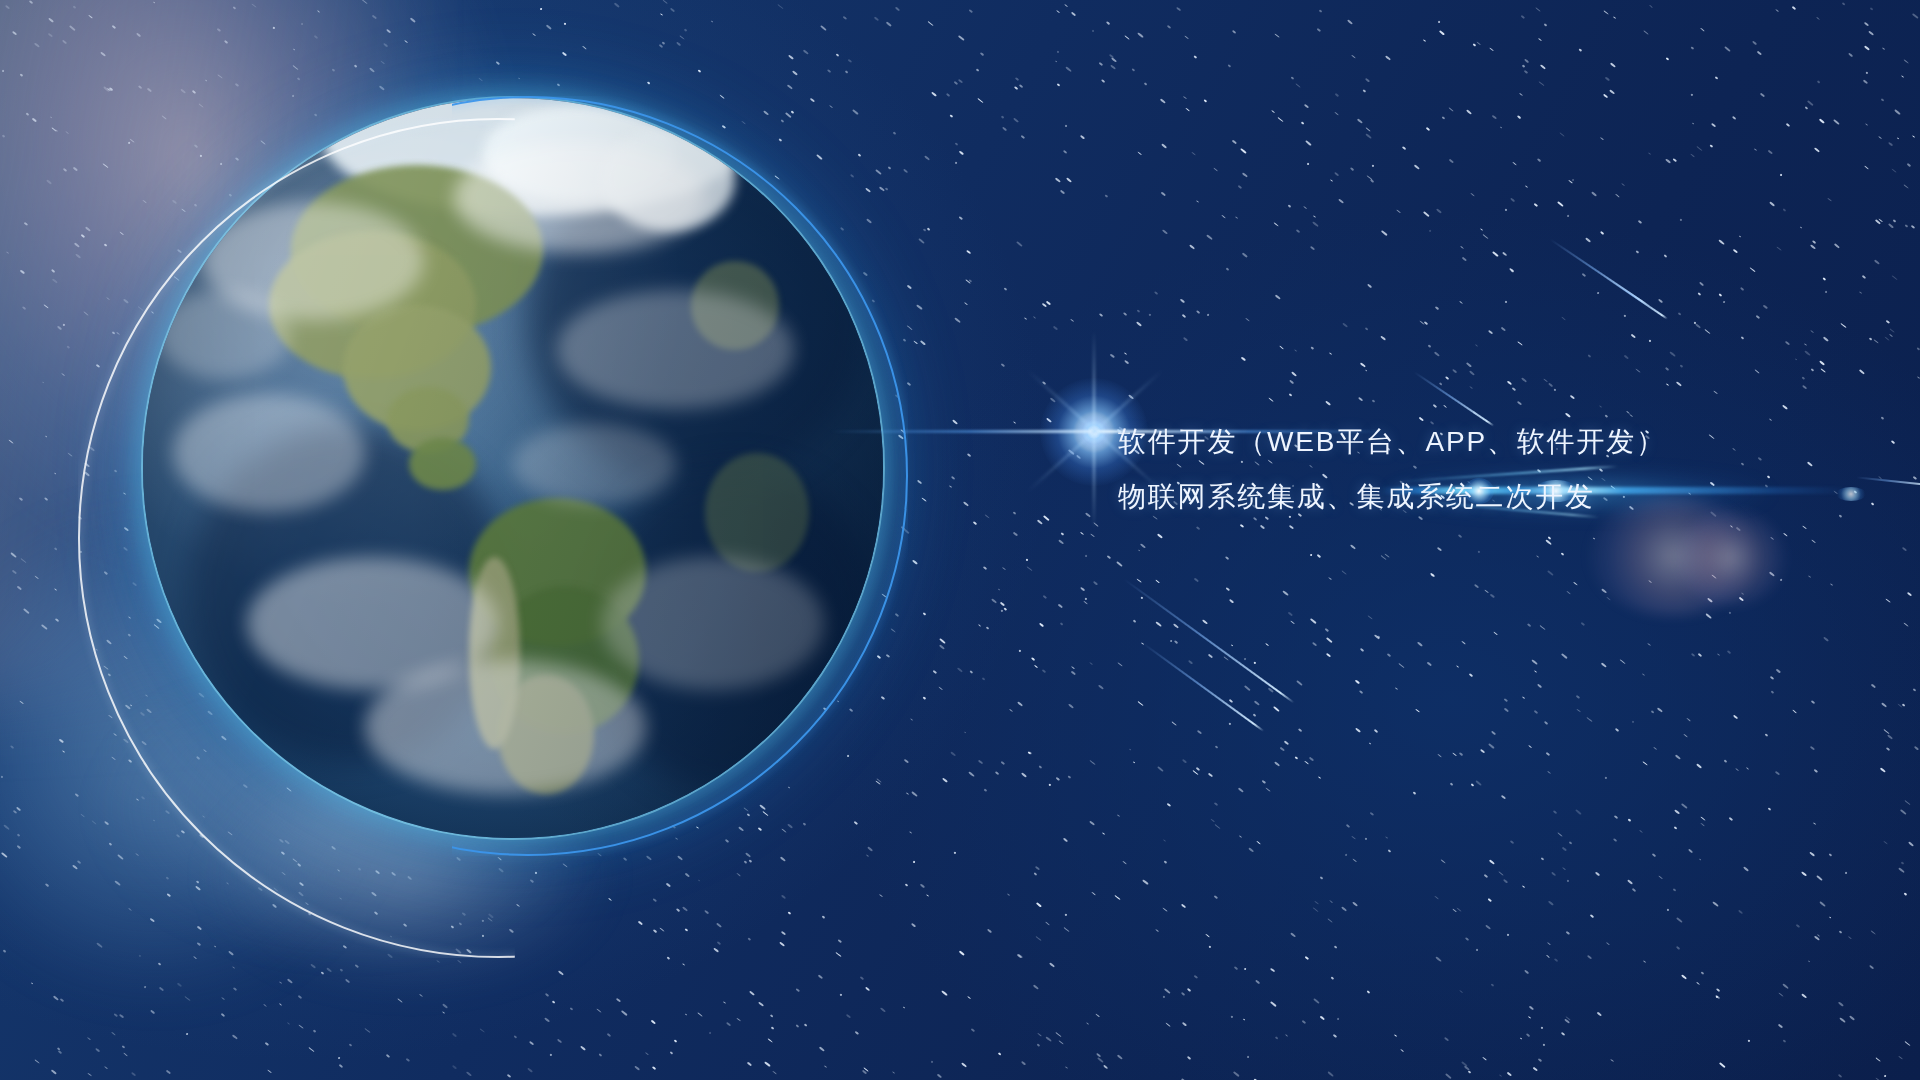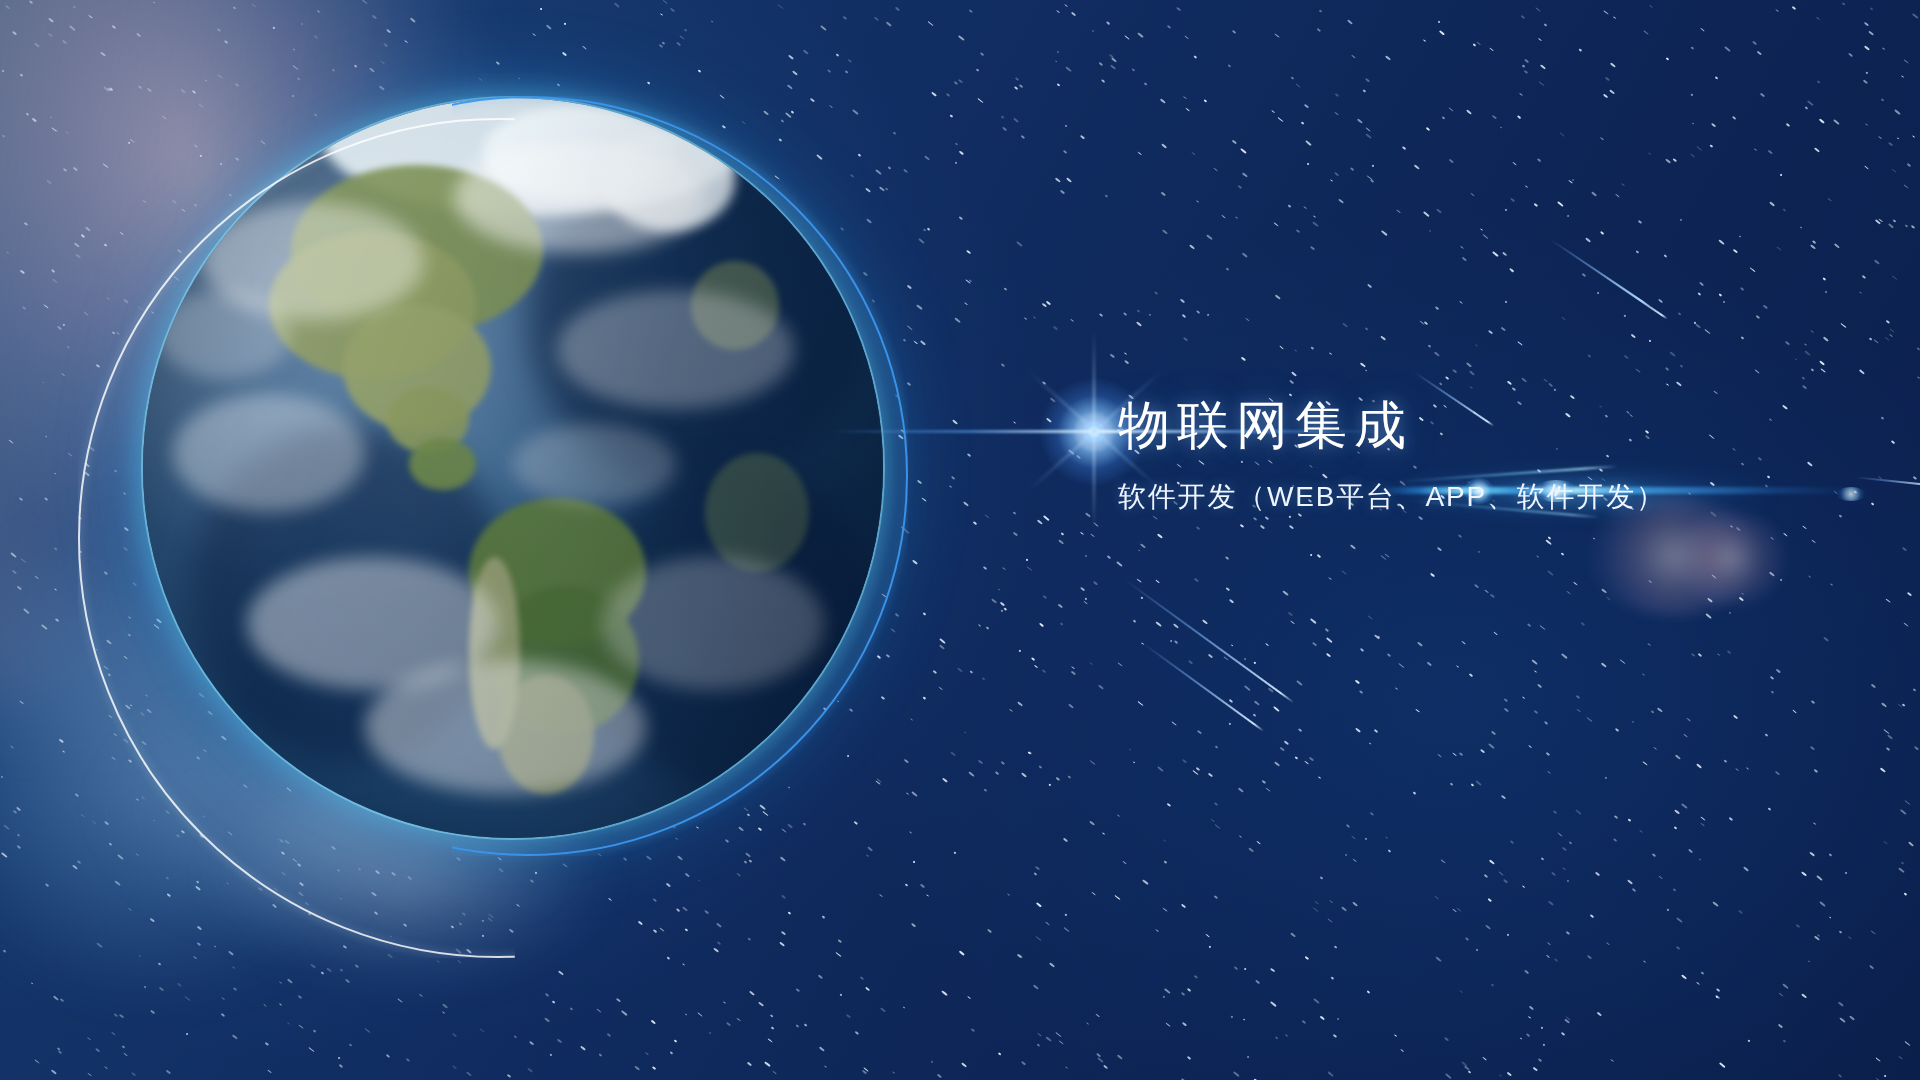--- a/index.html
+++ b/index.html
@@ -1808,17 +1808,17 @@
   <div class="beam"></div>
   <div class="beam-wing" style="left:1398px; top:473px; width:220px; transform:rotate(-4deg);"></div>
   <div class="beam-wing" style="left:1410px; top:508px; width:190px; transform:rotate(5deg); opacity:.7;"></div>
   <div class="spark" style="left:1464px; top:478px; width:30px; height:26px;"></div>
   <div class="spark" style="left:1534px; top:480px; width:44px; height:22px;"></div>
   <div class="spark" style="left:1836px; top:487px; width:30px; height:14px; opacity:.75;"></div>
   <div class="warm-flare" style="left:1588px; top:496px; width:170px; height:120px;"></div>
   <div class="warm-flare" style="left:1676px; top:510px; width:110px; height:96px; opacity:.9;"></div>
 
   <div class="copy">
-    <div class="headline">物联网集成</div>
     <div class="subline">软件开发（WEB平台、APP、软件开发）</div>
+    <div class="subline">物联网系统集成、集成系统二次开发</div>
   </div>
 
 </div>
 
 </body></html>

